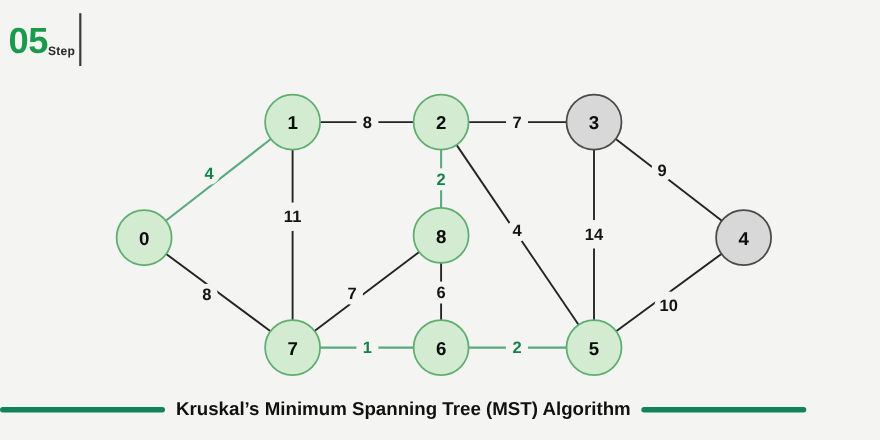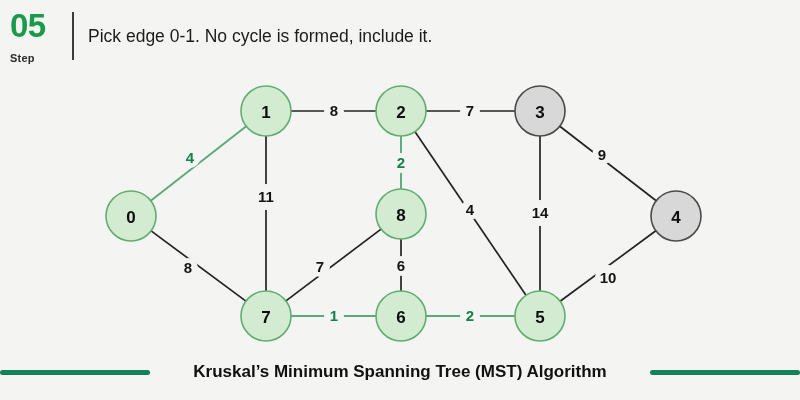--- a/index.html
+++ b/index.html
@@ -25,22 +25,22 @@
   .header {
     position: absolute;
     left: 10px;
     top: 10px;
     display: flex;
     align-items: center;
     height: 52px;
   }
   .step-block {
     display: flex;
-    flex-direction: column;
-    align-items: flex-start;
+    flex-direction: row;
+    align-items: flex-end;
     justify-content: center;
     width: 56px;
     line-height: 1;
   }
   .step-num {
     font-size: 33px;
     font-weight: bold;
     color: #1a9a4b;
     letter-spacing: -0.5px;
     line-height: 1;
@@ -112,21 +112,21 @@
   }
 
   
   .footer {
     position: absolute;
     left: 0;
     bottom: 18px;
     width: 800px;
     display: flex;
     align-items: center;
-    justify-content: space-between;
+    justify-content: flex-start;
     gap: 10px;
   }
   .rule {
     height: 5px;
     background: #12825a;
     border-radius: 3px;
   }
   .rule.left { width: 150px; }
   .rule.right { width: 150px; }
   .footer-text {
@@ -140,21 +140,20 @@
 <body>
 
 <div id="stage">
 
   <div class="header">
     <div class="step-block">
       <div class="step-num">05</div>
       <div class="step-word">Step</div>
     </div>
     <div class="vdivider"></div>
-    <div class="step-text">Pick edge 0-1. No cycle is formed, include it.</div>
   </div>
 
   <svg id="graph" viewBox="0 0 800 400">
     <g id="edges-layer">
         <line x1="150.73380543440817" y1="200.651484662127" x2="246.26619456559183" y2="126.34851533787301" class="edge-line sel"></line>
         <line x1="291" y1="111" x2="376" y2="111" class="edge-line"></line>
         <line x1="426" y1="111" x2="515" y2="111" class="edge-line"></line>
         <line x1="559.7885232115129" y1="126.27790395006511" x2="656.2114767884871" y2="200.7220960499349" class="edge-line"></line>
         <line x1="266" y1="136" x2="266" y2="291" class="edge-line"></line>
         <line x1="401" y1="136" x2="401" y2="189" class="edge-line sel"></line>

